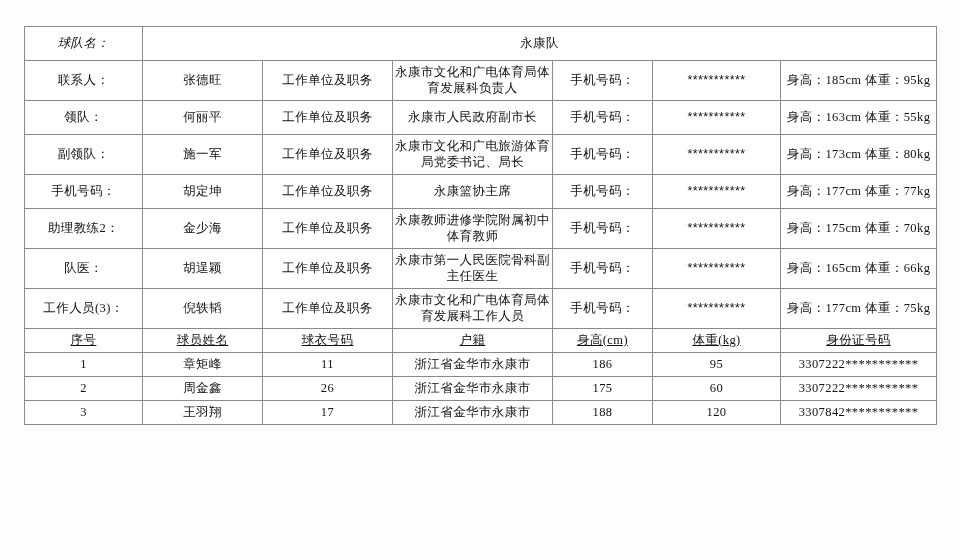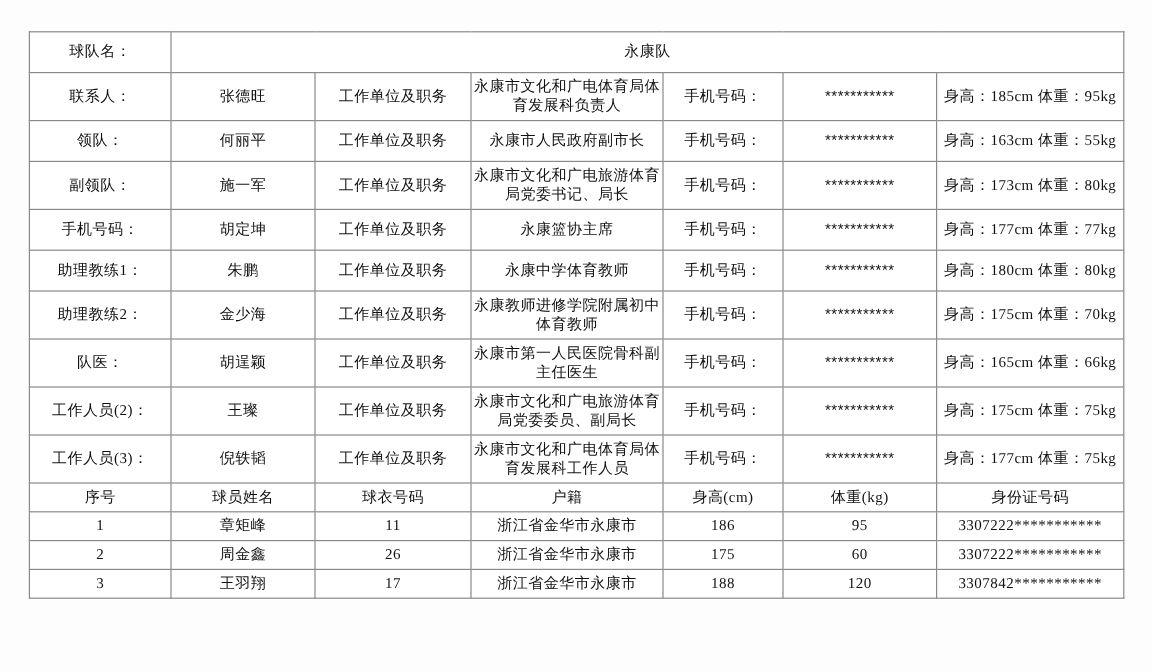--- a/index.html
+++ b/index.html
@@ -35,37 +35,38 @@
     font-size: 12.5px;
     line-height: 1.25;
     padding: 3px 2px;
     color: #111111;
     letter-spacing: 0.4px;
     word-break: break-all;
   }
   .row-h { height: 34px; }
   .row-tall { height: 40px; margin-left: 23px; }
   .row-player { height: 24px; }
-  .lbl { width: 118px; }
+  .lbl { width: 118px; font-style: italic; }
   .teamname-head td.lbl { width: 118px; }
   .stars {
     letter-spacing: 0px;
     font-family: "Liberation Sans", sans-serif;
     font-size: 12px;
   }
   .phys {
     font-size: 12px;
     white-space: nowrap;
   }
   .org {
     font-size: 12.5px;
     line-height: 1.2;
   }
   .sub-head td {
     font-size: 12.5px;
+    text-decoration: underline;
   }
   .idnum {
     font-family: Liberation Serif, serif;
     font-size: 12px;
     letter-spacing: 0px;
   }
   .num {
     font-family: "Liberation Serif", serif;
   }
 </style>
@@ -124,29 +125,20 @@
       <tr class="row-h">
         <td>手机号码：</td>
         <td>胡定坤</td>
         <td>工作单位及职务</td>
         <td class="org">永康篮协主席</td>
         <td>手机号码：</td>
         <td class="stars">***********</td>
         <td class="phys">身高：177cm 体重：77kg</td>
       </tr>
 
-      <tr class="row-h">
-        <td>助理教练1：</td>
-        <td>朱鹏</td>
-        <td>工作单位及职务</td>
-        <td class="org">永康中学体育教师</td>
-        <td>手机号码：</td>
-        <td class="stars">***********</td>
-        <td class="phys">身高：180cm 体重：80kg</td>
-      </tr>
 
       <tr class="row-tall">
         <td>助理教练2：</td>
         <td>金少海</td>
         <td>工作单位及职务</td>
         <td class="org">永康教师进修学院附属初中体育教师</td>
         <td>手机号码：</td>
         <td class="stars">***********</td>
         <td class="phys">身高：175cm 体重：70kg</td>
       </tr>
@@ -155,29 +147,20 @@
         <td>队医：</td>
         <td>胡逞颖</td>
         <td>工作单位及职务</td>
         <td class="org">永康市第一人民医院骨科副主任医生</td>
         <td>手机号码：</td>
         <td class="stars">***********</td>
         <td class="phys">身高：165cm 体重：66kg</td>
       </tr>
 
 
-      <tr class="row-tall">
-        <td>工作人员(2)：</td>
-        <td>王璨</td>
-        <td>工作单位及职务</td>
-        <td class="org">永康市文化和广电旅游体育局党委委员、副局长</td>
-        <td>手机号码：</td>
-        <td class="stars">***********</td>
-        <td class="phys">身高：175cm 体重：75kg</td>
-      </tr>
 
       <tr class="row-tall">
         <td>工作人员(3)：</td>
         <td>倪轶韬</td>
         <td>工作单位及职务</td>
         <td class="org">永康市文化和广电体育局体育发展科工作人员</td>
         <td>手机号码：</td>
         <td class="stars">***********</td>
         <td class="phys">身高：177cm 体重：75kg</td>
       </tr>

